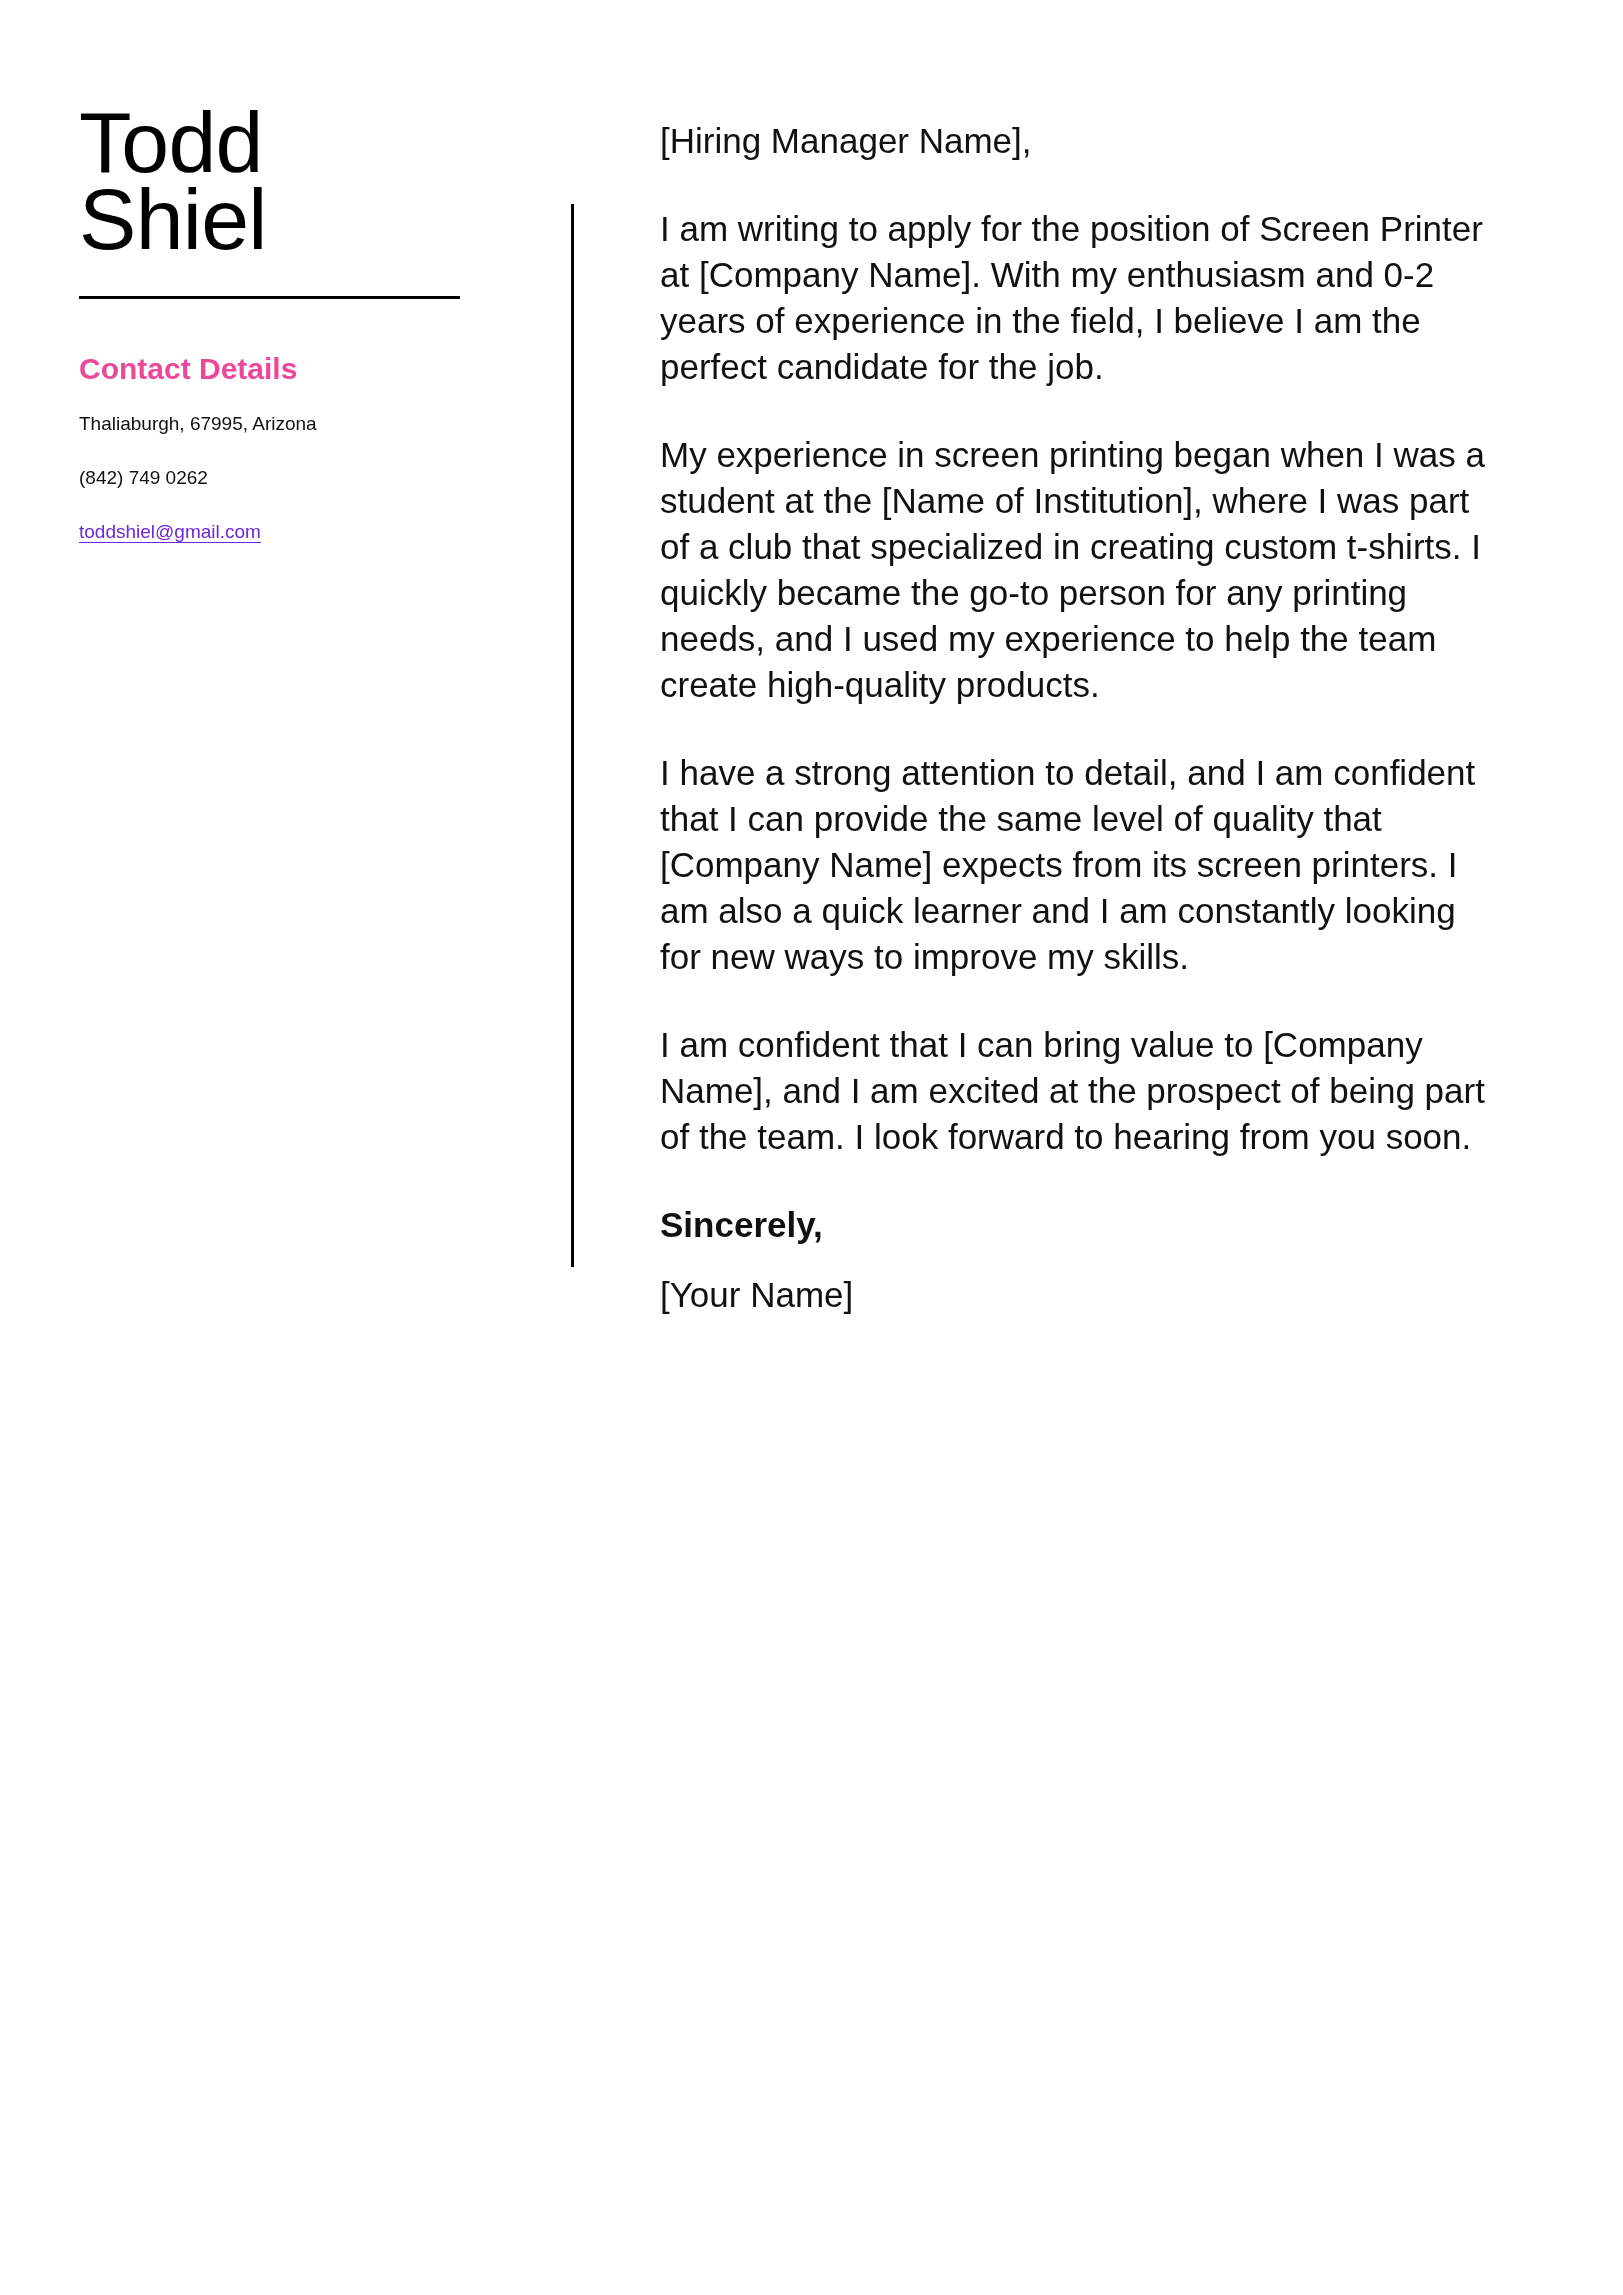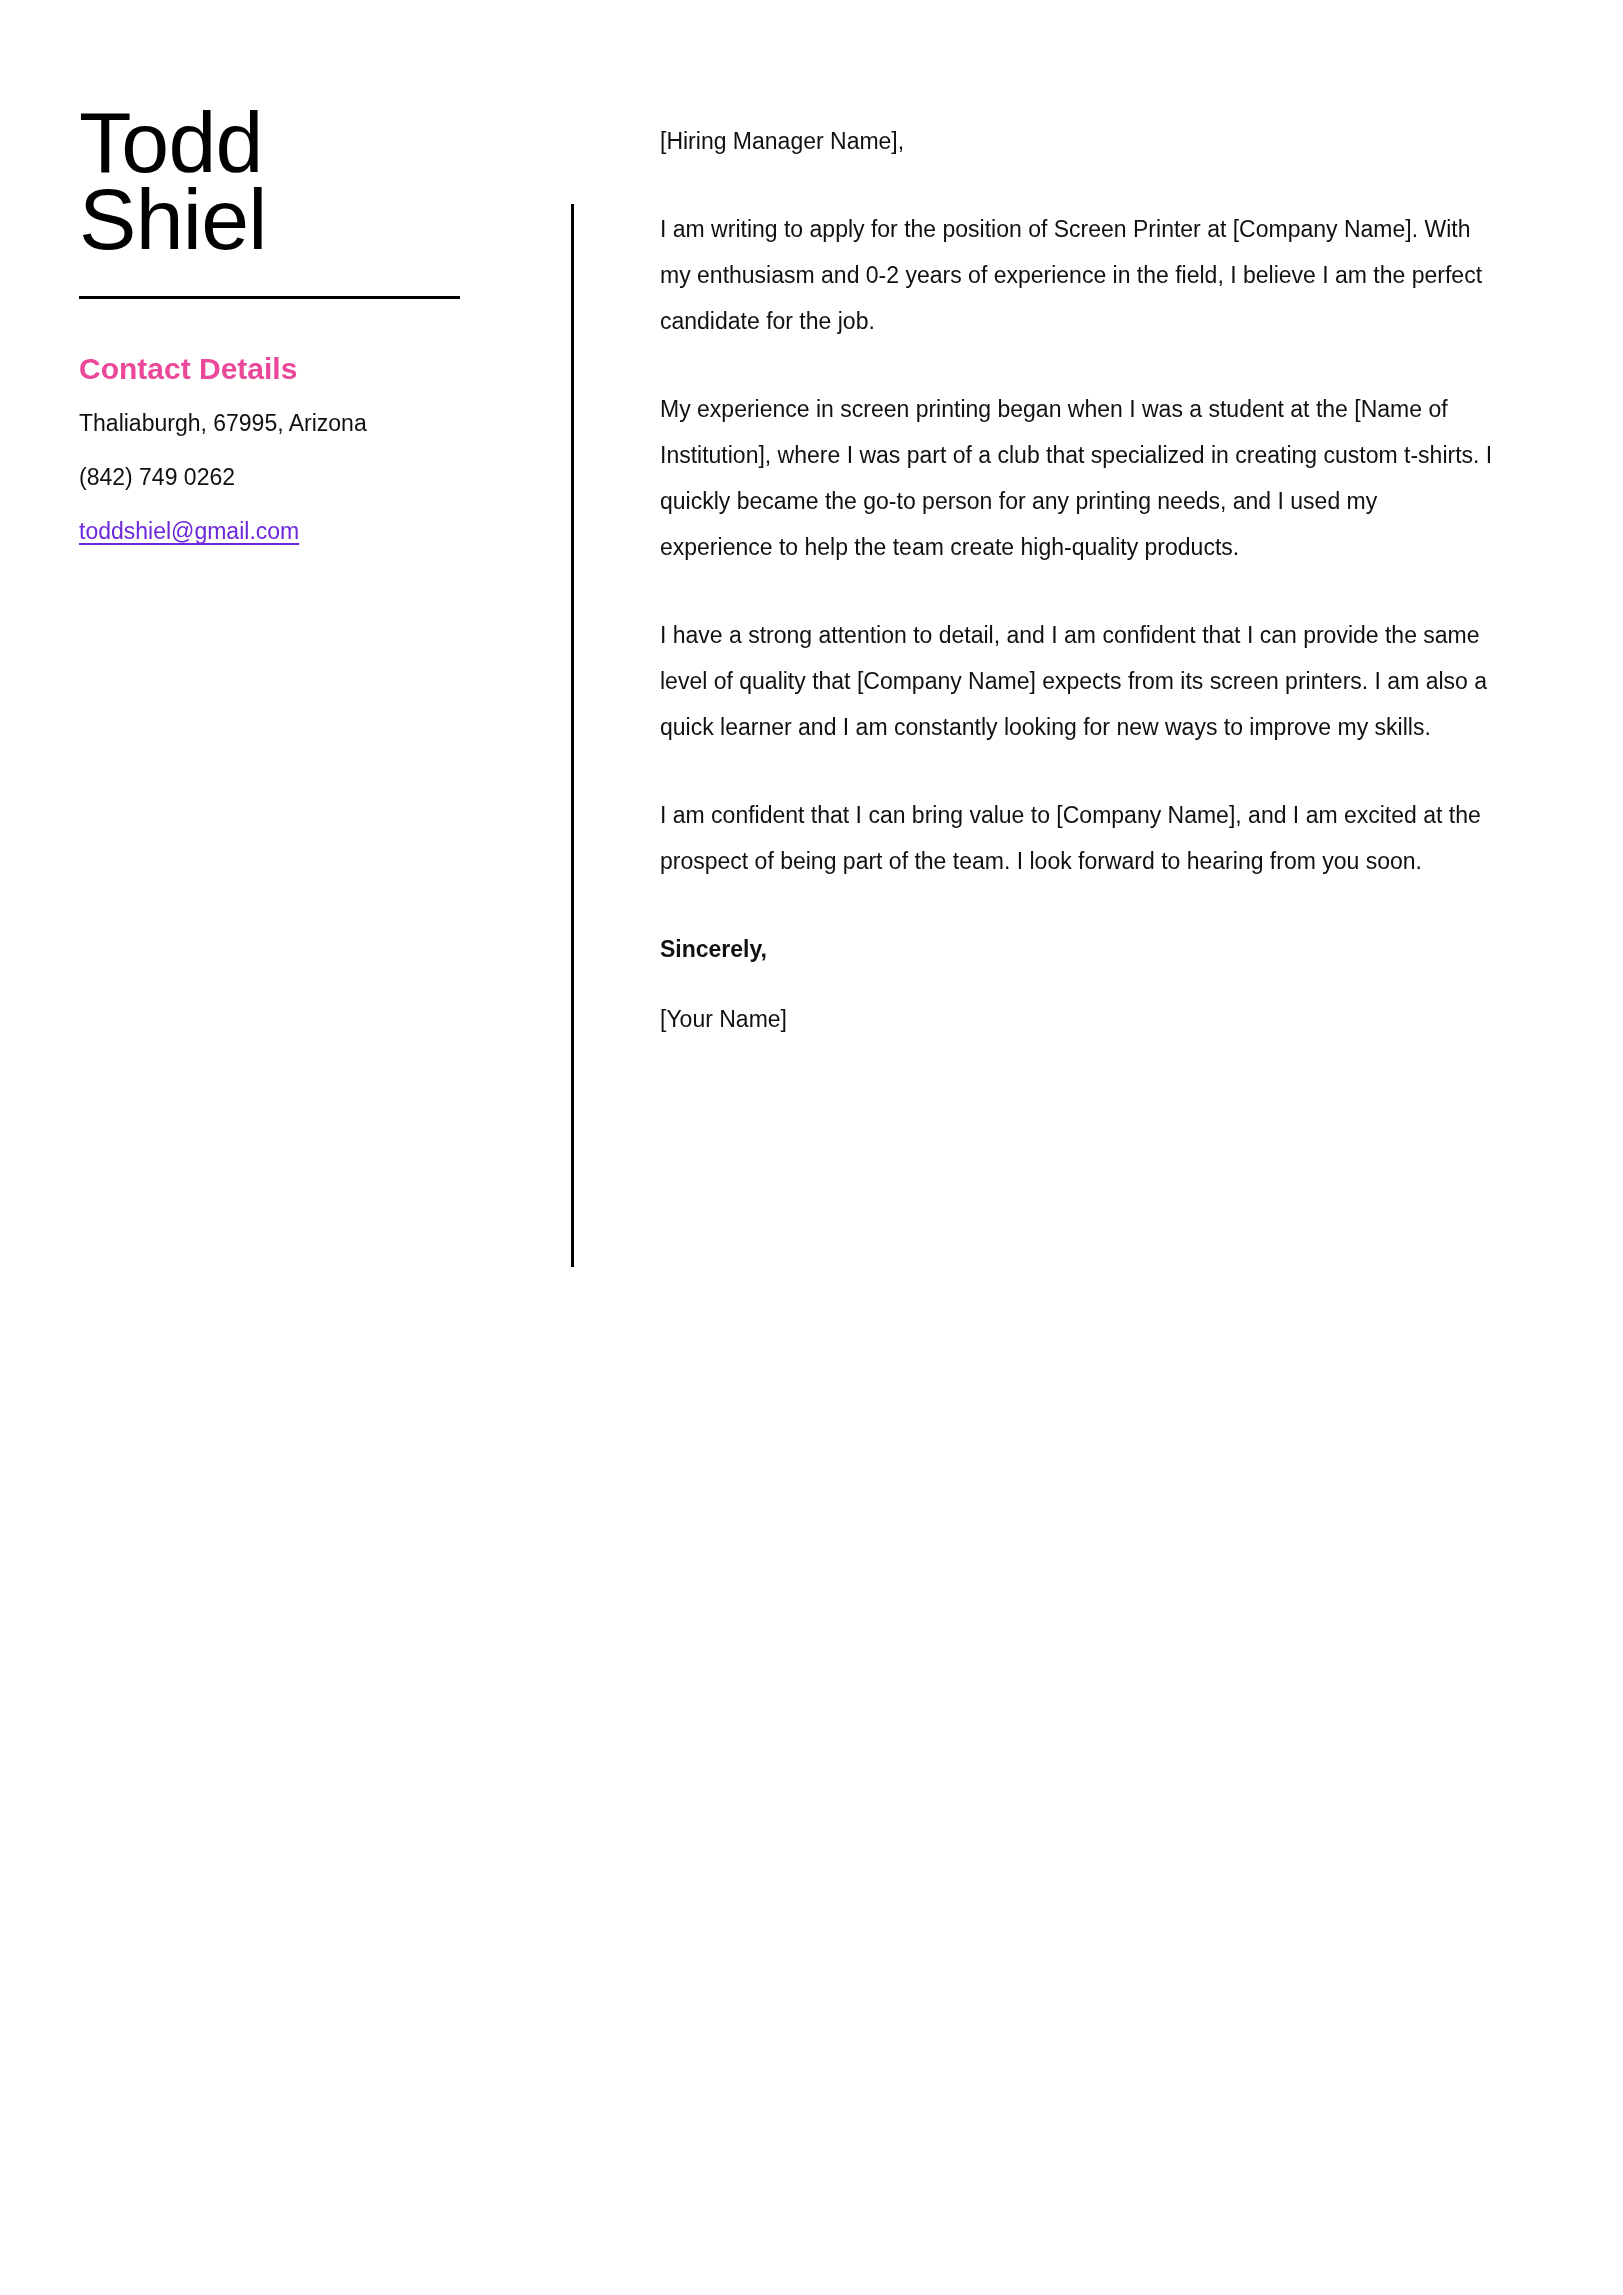--- a/index.html
+++ b/index.html
@@ -69,21 +69,21 @@
     font-weight: 600;
     color: #ec4899;
   }
 
   .contact-list {
     margin-top: 21px;
   }
 
   .contact-item {
     display: block;
-    font-size: 23px;
+    font-size: 19px;
     line-height: 33px;
     font-weight: 300;
     color: #111111;
     margin-bottom: 21px;
     white-space: nowrap;
   }
 
   .contact-item.email {
     text-decoration: underline;
     text-underline-offset: 3.9px;
@@ -104,21 +104,21 @@
   
   .letter {
     position: absolute;
     left: 660px;
     top: 118px;
     width: 833px;
   }
 
   .letter p {
     margin: 0 0 42px 0;
-    font-size: 23px;
+    font-size: 35px;
     line-height: 46px;
     font-weight: 300;
     color: #111111;
     text-align: left;
   }
 
   .letter p.salutation {
     margin-bottom: 42px;
   }
 

